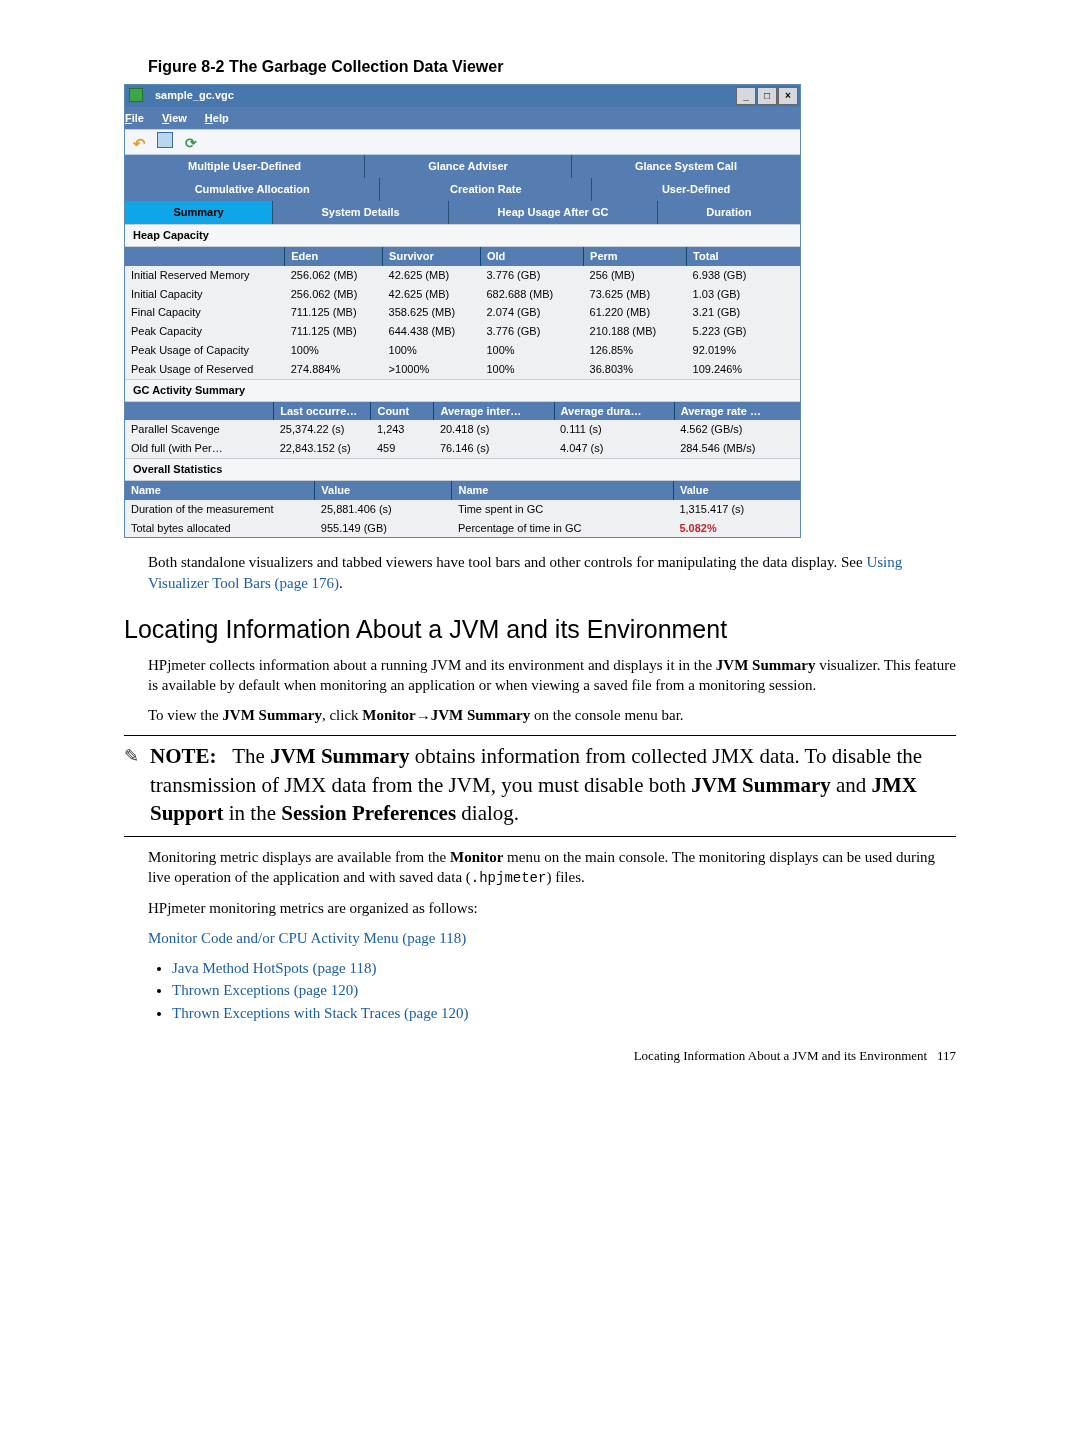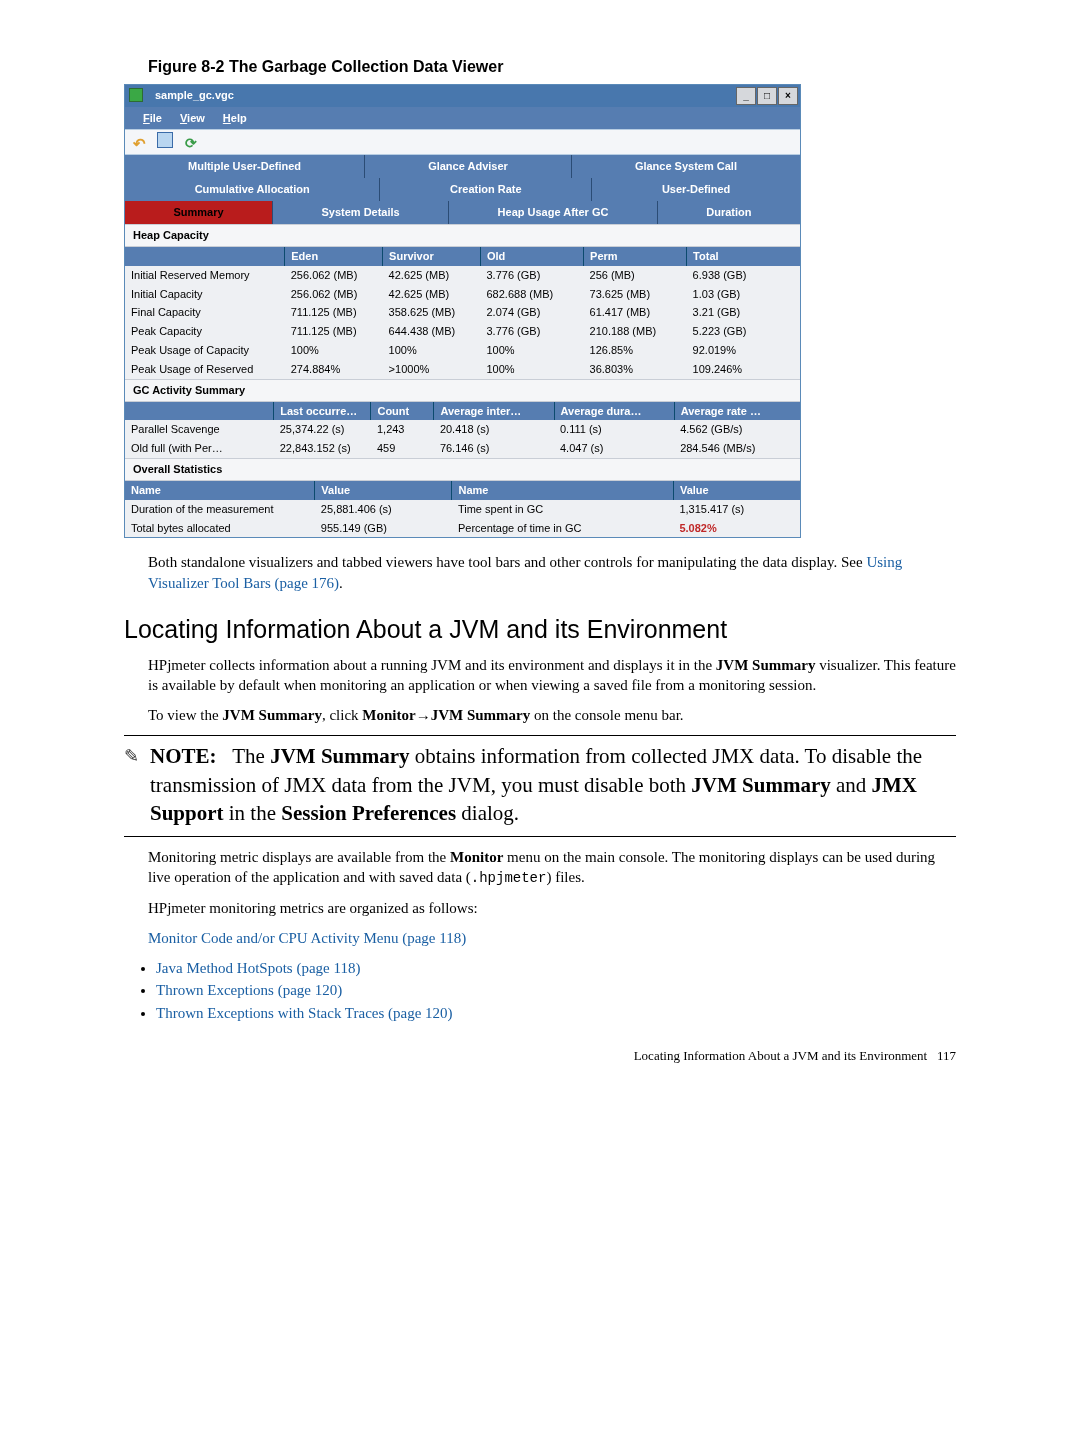--- a/index.html
+++ b/index.html
@@ -56,21 +56,21 @@
     background: #d6d8dc;
     border: 1px solid #666;
     margin-left: 1px;
     display: flex; align-items: center; justify-content: center;
     font-weight: bold; font-size: 10px; color: #000;
     line-height: 1;
   }
   .menubar {
     display: flex;
     gap: 18px;
-    padding: 4px 18px;
+    padding: 4px 0;
     background: #567db1;
     color: #fff;
     font-weight: bold;
   }
   .menubar span u { text-decoration: underline; }
   .toolbar {
     display: flex;
     align-items: center;
     gap: 8px;
     padding: 4px 8px;
@@ -101,21 +101,21 @@
     flex: 1 1 auto;
     text-align: center;
     padding: 4px 4px;
     font-weight: bold;
     background: #567db1;
     color: #fff;
     border-right: 1px solid #2b4c75;
   }
   .tabrow .tab:last-child { border-right: none; }
   .tab.active {
-    background: #b91c1c;
+    background: #0ea5e9;
     color: #000;
   }
 
   .section-hdr {
     font-weight: bold;
     padding: 3px 8px;
     background: #f5f6f8;
     border-top: 1px solid #c9ced6;
     border-bottom: 1px solid #c9ced6;
   }
@@ -180,21 +180,21 @@
     flex: 0 0 26px;
     font-size: 18px;
     text-align: left;
     padding-top: 2px;
     color: #333;
   }
   .note-text { flex: 1; font-size: 21px; }
   .note-text p { margin: 0 0 0 0; }
 
   ul.doc-list {
-    margin: 2px 0 2px 32px;
+    margin: 2px 0 2px 48px;
     padding: 0;
   }
   ul.doc-list li { 
     margin: 2px 0; 
     list-style: disc;
     color: #000;
   }
   ul.doc-list li span { color: #1a5fa3; }
 
   .footer {
@@ -289,21 +289,21 @@
             <td>42.625 (MB)</td>
             <td>682.688 (MB)</td>
             <td>73.625 (MB)</td>
             <td>1.03 (GB)</td>
           </tr>
           <tr>
             <td>Final Capacity</td>
             <td>711.125 (MB)</td>
             <td>358.625 (MB)</td>
             <td>2.074 (GB)</td>
-            <td>61.417 (MB)</td>
+            <td>61.220 (MB)</td>
             <td>3.21 (GB)</td>
           </tr>
           <tr>
             <td>Peak Capacity</td>
             <td>711.125 (MB)</td>
             <td>644.438 (MB)</td>
             <td>3.776 (GB)</td>
             <td>210.188 (MB)</td>
             <td>5.223 (GB)</td>
           </tr>

